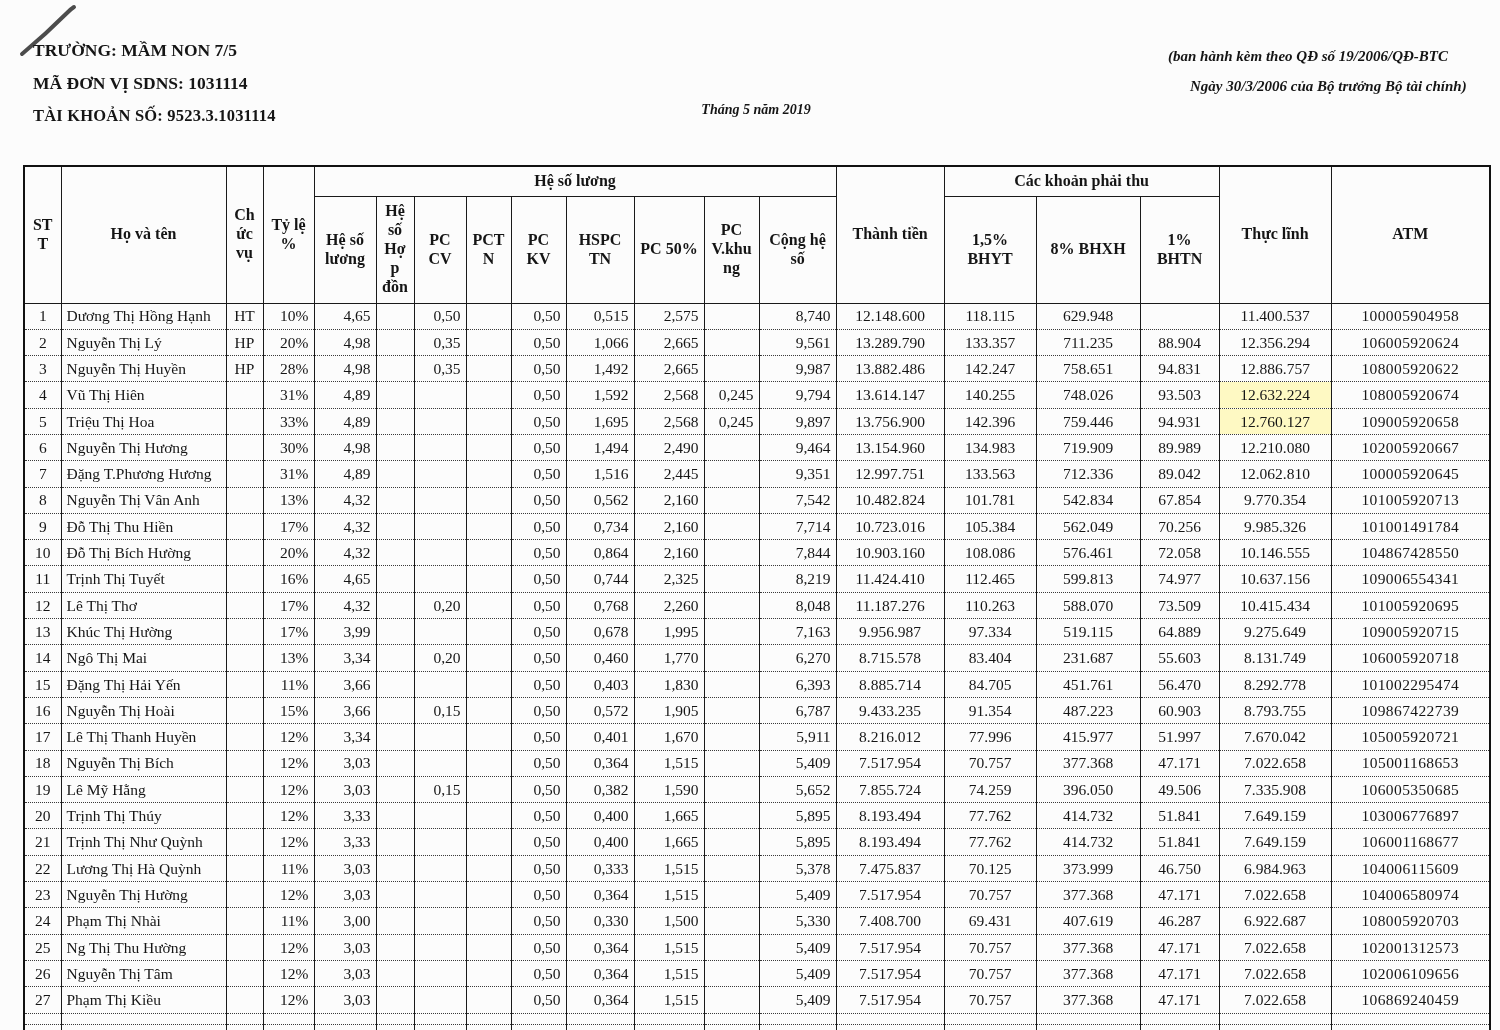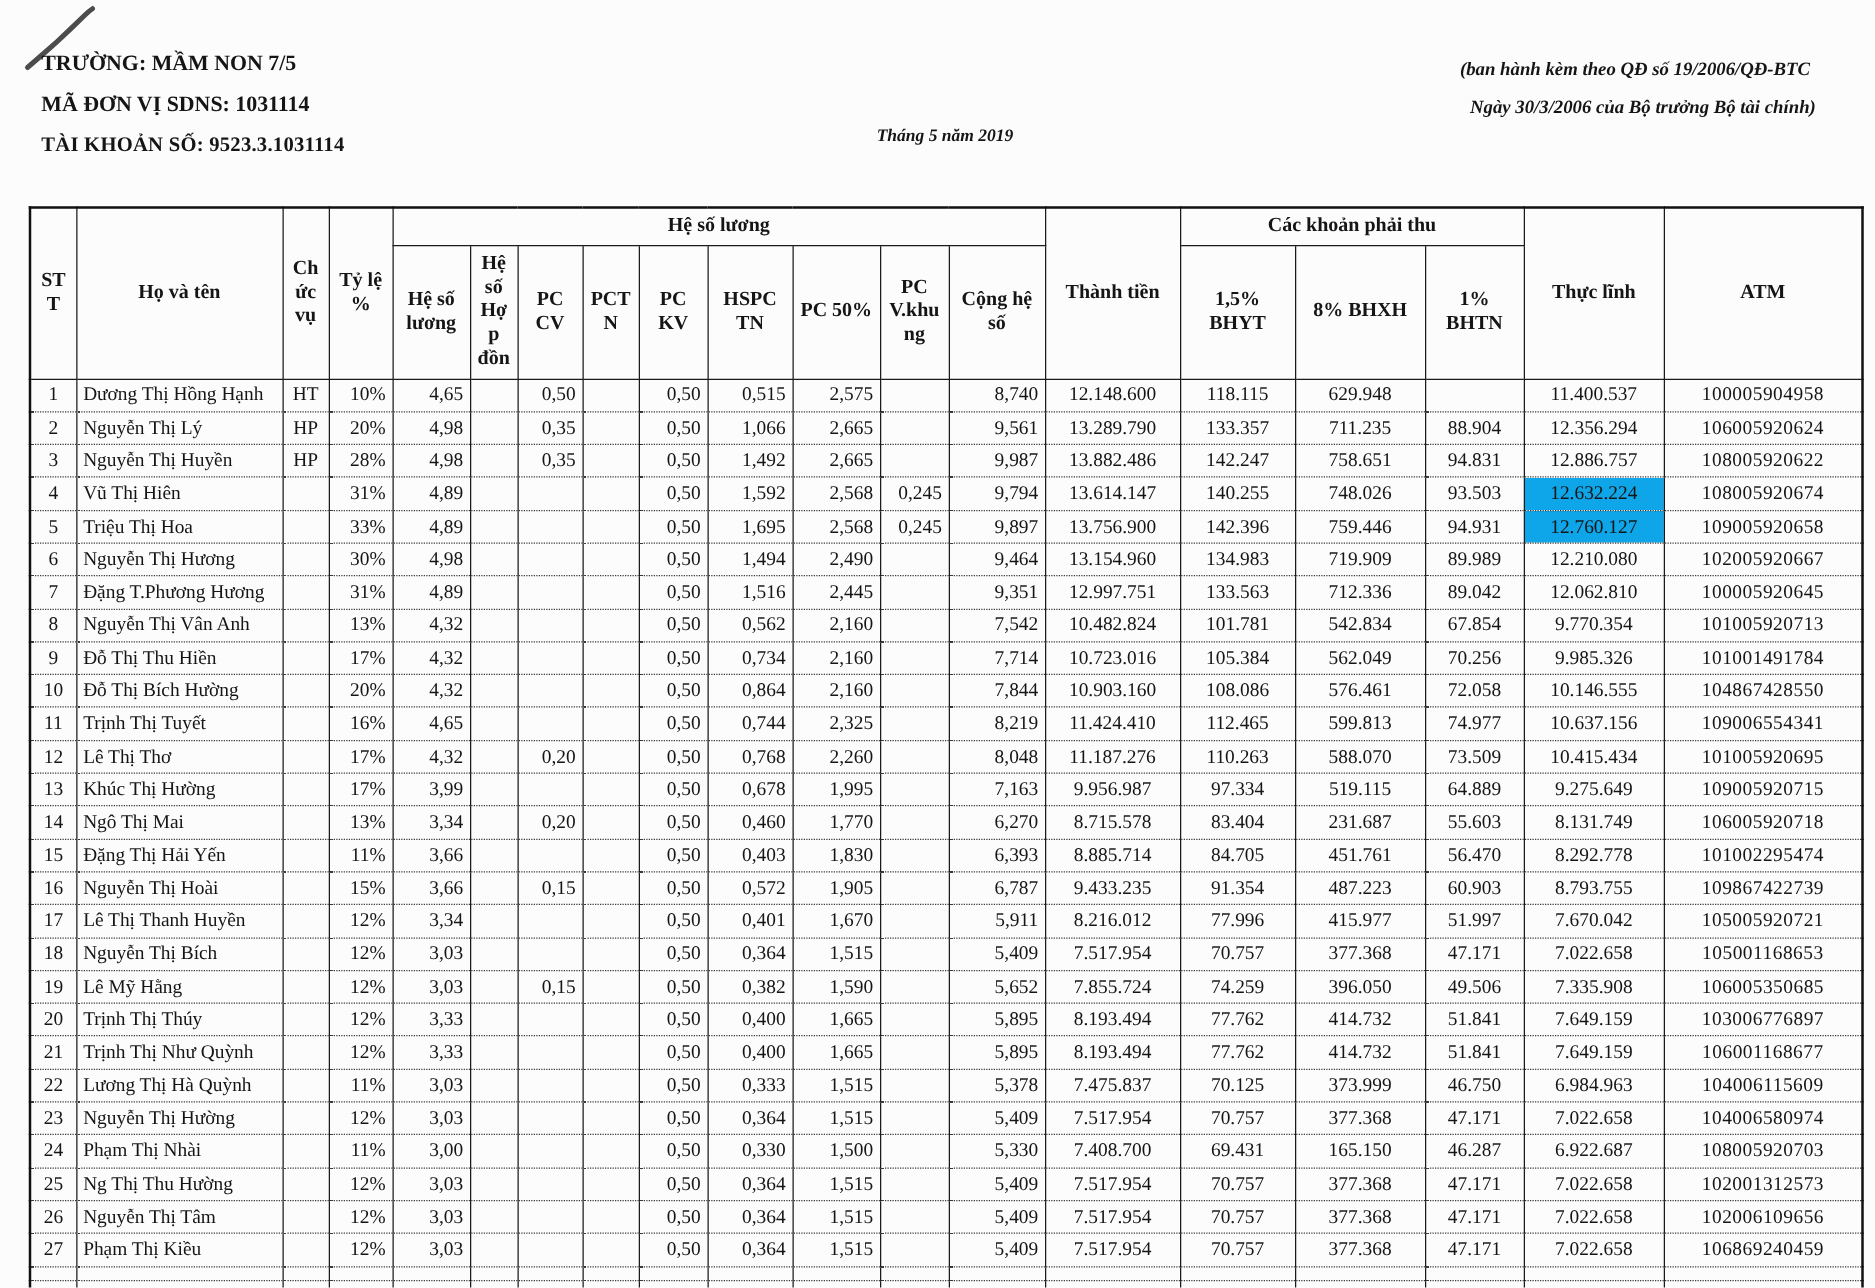--- a/index.html
+++ b/index.html
@@ -7,21 +7,21 @@
     width:1500px;height:1030px;position:relative;overflow:hidden;
     background:#fcfcfc;color:#151515;
     font-family:"Liberation Serif", serif;
     -webkit-font-smoothing:antialiased;
   }
   .pen-mark{position:absolute;left:16px;top:0px;}
   .corner-header{position:absolute;left:33px;top:40px;font-weight:bold;}
   .corner-header .hl{font-size:17.5px;margin-bottom:12px;white-space:nowrap;}
   .corner-header .hl3{font-size:16.5px;letter-spacing:0.2px;}
   .decree{position:absolute;left:1168px;top:48px;font-style:italic;font-weight:bold;font-size:15px;}
-  .decree .dl2{margin-top:13px;margin-left:8px;}
+  .decree .dl2{margin-top:13px;margin-left:22px;}
   .title-wrap{position:absolute;left:23px;top:98px;width:1466px;text-align:center;}
   .main-title{font-size:23.5px;font-weight:bold;letter-spacing:0.3px;}
   .sub-title{font-size:14px;font-weight:bold;font-style:italic;margin-top:4px;}
 
   table.salary{
     position:absolute;left:23px;top:165px;width:1466px;
     border-collapse:collapse;table-layout:fixed;
     border:2px solid #111;
   }
   table.salary th{
@@ -40,21 +40,21 @@
     vertical-align:middle;overflow:hidden;white-space:nowrap;
   }
   table.salary tbody tr{height:26.3px;}
   table.salary tbody tr.partial-a{height:11px;}
   table.salary tbody tr.partial-b{height:22px;}
   table.salary tbody tr.partial-b td{border-bottom:none;}
   td.al{text-align:left;padding-left:5px;}
   td.ar{text-align:right;padding-right:5px;}
   td.ac{text-align:center;}
   td.atmcell{letter-spacing:0.4px;}
-  td.shade{background:#0ea5e9;}
+  td.shade{background:#fef9c3;}
 </style>
 </head>
 <body>
 
 <div class="pen-mark">
   <svg width="110" height="58" viewBox="0 0 110 58">
     <path d="M6 54 Q30 34 52 12 Q55 9 58 7" stroke="#4c4c4c" stroke-width="4" fill="none" stroke-linecap="round"></path>
   </svg>
 </div>
 
@@ -633,21 +633,21 @@
         <td class="ar"></td>
         <td class="ar"></td>
         <td class="ar"></td>
         <td class="ar">0,50</td>
         <td class="ar">0,330</td>
         <td class="ar">1,500</td>
         <td class="ar"></td>
         <td class="ar">5,330</td>
         <td class="ac">7.408.700</td>
         <td class="ac">69.431</td>
-        <td class="ac">165.150</td>
+        <td class="ac">407.619</td>
         <td class="ac">46.287</td>
         <td class="ac">6.922.687</td>
         <td class="ac atmcell">108005920703</td>
       </tr>
       <tr>
         <td class="ac">25</td>
         <td class="al">Ng Thị Thu Hường</td>
         <td class="ac"></td>
         <td class="ar">12%</td>
         <td class="ar">3,03</td>

